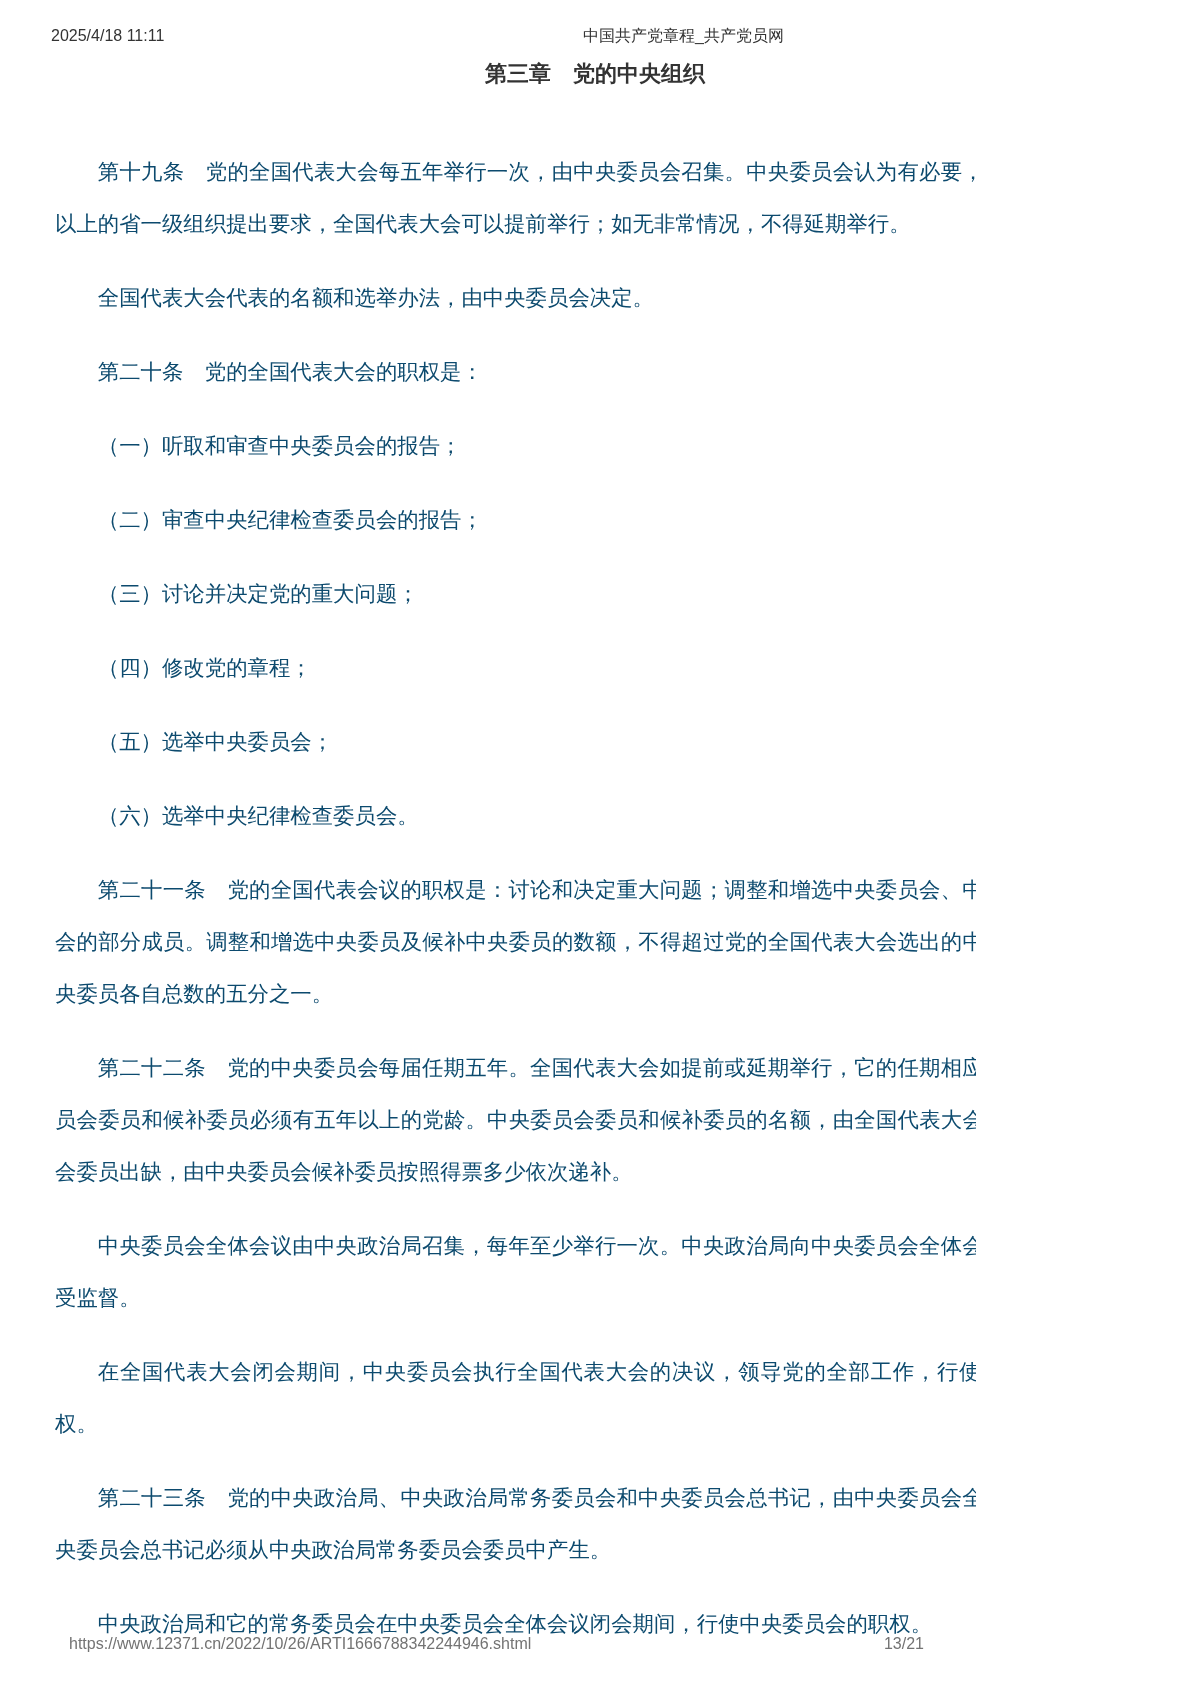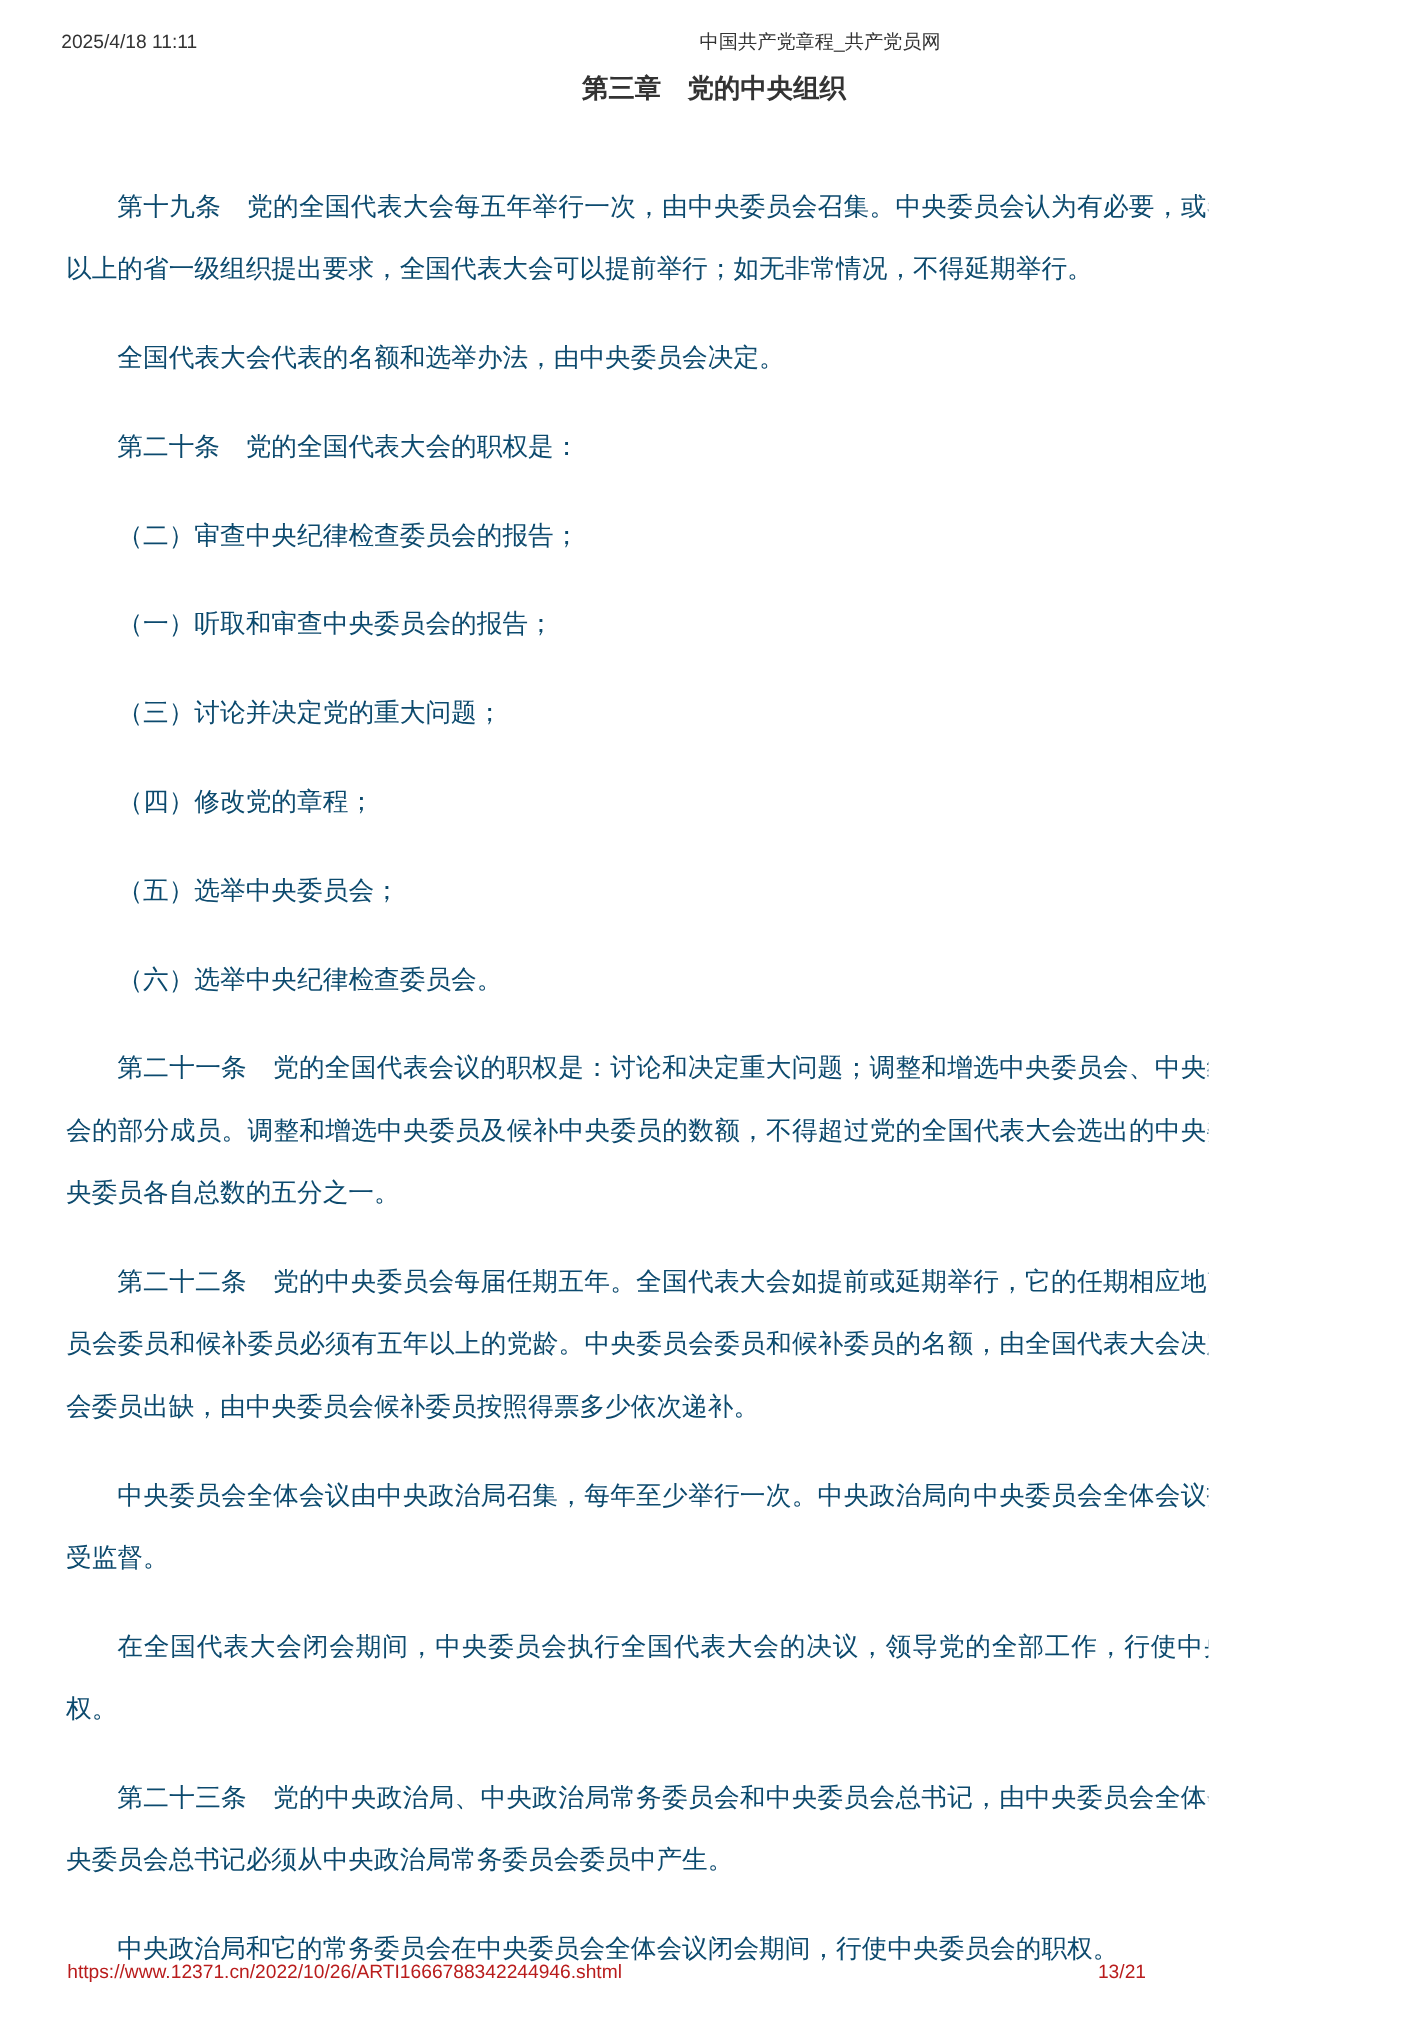--- a/index.html
+++ b/index.html
@@ -8,21 +8,20 @@
     background: #ffffff;
   }
   .page {
     position: relative;
     width: 976px;
     height: 1684px;
     background: #ffffff;
     overflow: hidden;
     font-family: "Liberation Sans", "DejaVu Sans", sans-serif;
     color: #333333;
-    padding-left: 31px;
   }
   
   .print-header {
     position: absolute;
     top: 26px;
     left: 51px;
     right: 51px;
     height: 22px;
     font-size: 16px;
     line-height: 20px;
@@ -61,26 +60,26 @@
     text-align: justify;
     text-justify: inter-ideograph;
     text-indent: 2em;
     color: #0c4a6e;
     word-break: break-all;
   }
   
   .print-footer {
     position: absolute;
     top: 1634px;
-    left: 56px;
+    left: 69px;
     right: 52px;
     height: 22px;
     font-size: 16px;
     line-height: 20px;
-    color: #b91c1c;
+    color: #737373;
   }
   .print-footer .page-url {
     position: absolute;
     left: 0;
     top: 0;
     white-space: nowrap;
   }
   .print-footer .page-number {
     position: absolute;
     right: 0;
@@ -96,22 +95,22 @@
   <div class="print-header">
     <span class="timestamp">2025/4/18 11:11</span>
     <span class="doc-title">中国共产党章程_共产党员网</span>
   </div>
 
   <div class="content">
     <h1 class="chapter-heading">第三章　党的中央组织</h1>
     <p>第十九条　党的全国代表大会每五年举行一次，由中央委员会召集。中央委员会认为有必要，或者有三分之一以上的省一级组织提出要求，全国代表大会可以提前举行；如无非常情况，不得延期举行。</p>
     <p>全国代表大会代表的名额和选举办法，由中央委员会决定。</p>
     <p>第二十条　党的全国代表大会的职权是：</p>
+    <p>（一）听取和审查中央委员会的报告；</p>
     <p>（二）审查中央纪律检查委员会的报告；</p>
-    <p>（一）听取和审查中央委员会的报告；</p>
     <p>（三）讨论并决定党的重大问题；</p>
     <p>（四）修改党的章程；</p>
     <p>（五）选举中央委员会；</p>
     <p>（六）选举中央纪律检查委员会。</p>
     <p>第二十一条　党的全国代表会议的职权是：讨论和决定重大问题；调整和增选中央委员会、中央纪律检查委员会的部分成员。调整和增选中央委员及候补中央委员的数额，不得超过党的全国代表大会选出的中央委员及候补中央委员各自总数的五分之一。</p>
     <p>第二十二条　党的中央委员会每届任期五年。全国代表大会如提前或延期举行，它的任期相应地改变。中央委员会委员和候补委员必须有五年以上的党龄。中央委员会委员和候补委员的名额，由全国代表大会决定。中央委员会委员出缺，由中央委员会候补委员按照得票多少依次递补。</p>
     <p>中央委员会全体会议由中央政治局召集，每年至少举行一次。中央政治局向中央委员会全体会议报告工作，接受监督。</p>
     <p>在全国代表大会闭会期间，中央委员会执行全国代表大会的决议，领导党的全部工作，行使中央委员会的职权。</p>
     <p>第二十三条　党的中央政治局、中央政治局常务委员会和中央委员会总书记，由中央委员会全体会议选举。中央委员会总书记必须从中央政治局常务委员会委员中产生。</p>
     <p>中央政治局和它的常务委员会在中央委员会全体会议闭会期间，行使中央委员会的职权。</p>

